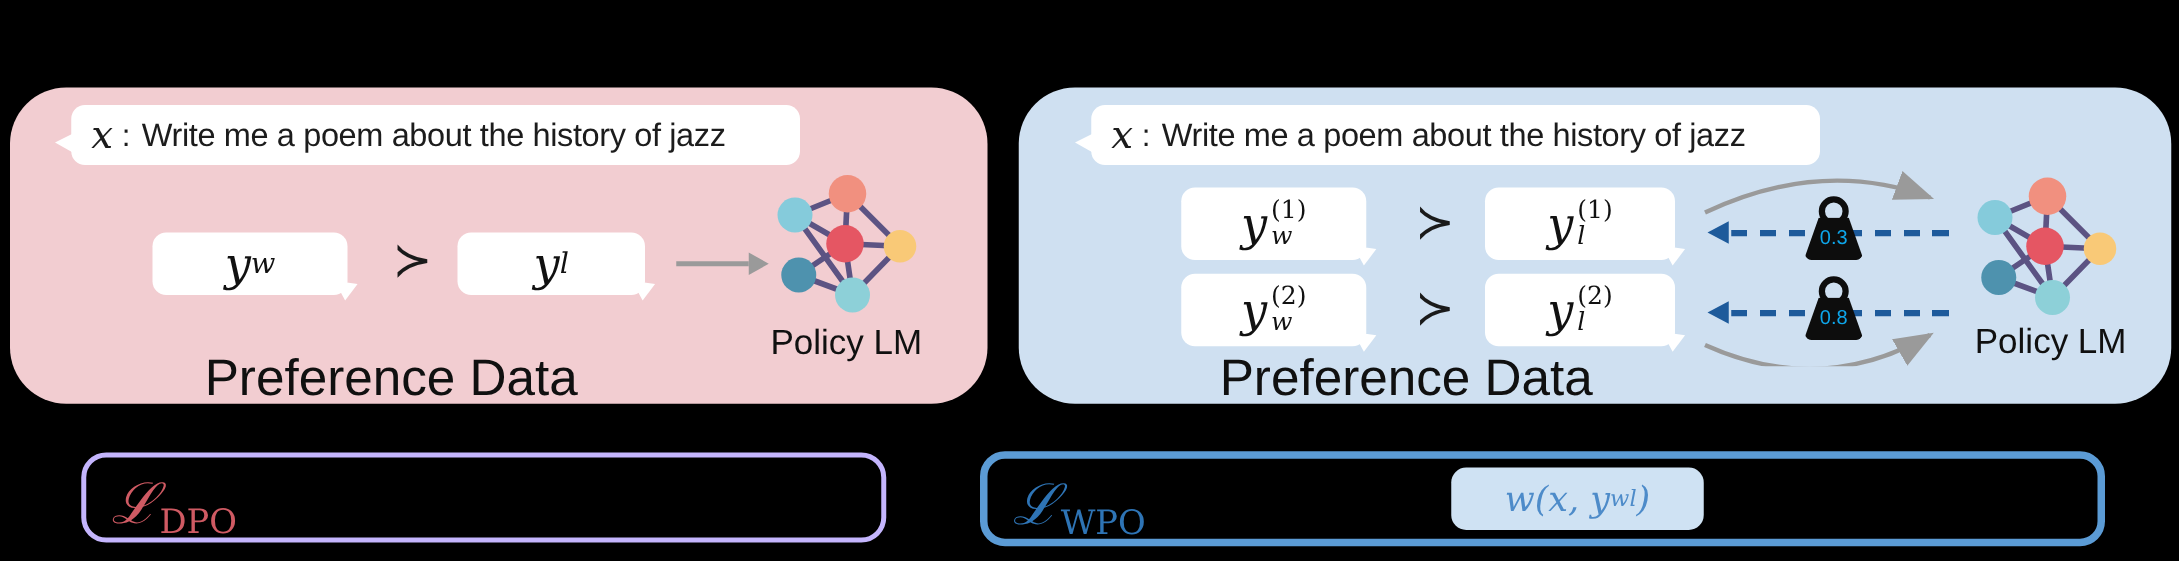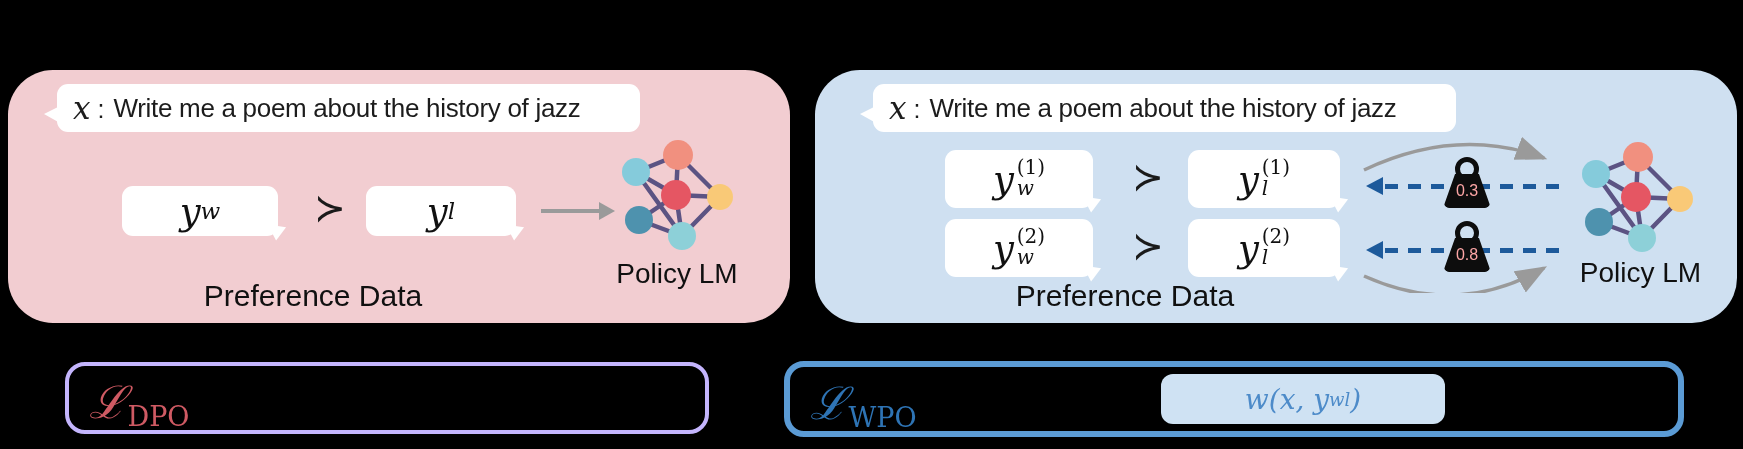--- a/index.html
+++ b/index.html
@@ -25,21 +25,21 @@
   .mbase{font-family:"DejaVu Serif",serif;font-style:italic;font-size:37px;color:#111;}
   .msub{font-family:"DejaVu Serif",serif;font-style:italic;font-size:23px;color:#111;}
   .ss{display:inline-flex;flex-direction:column;align-items:flex-start;margin-left:3px;
       vertical-align:middle;gap:1px;transform:translateY(-2px);}
   .ss .usup{font-family:"DejaVu Serif",serif;font-size:20px;line-height:1;color:#111;}
   .ss .usub{font-family:"DejaVu Serif",serif;font-style:italic;font-size:20px;line-height:1;color:#111;}
 
   .succ{position:absolute;font-family:"DejaVu Sans",sans-serif;font-size:38px;color:#1a1a1a;
         width:60px;text-align:center;}
 
-  .caption{position:absolute;font-size:30px;color:#101010;text-align:center;}
+  .caption{position:absolute;font-size:41px;color:#101010;text-align:center;}
   .policy{position:absolute;font-size:28px;color:#101010;text-align:center;}
 
   
   .sarrow{position:absolute;display:flex;align-items:center;}
   .sline{width:58px;height:4px;background:#9a9a9a;}
   .stri{width:0;height:0;border-top:9px solid transparent;border-bottom:9px solid transparent;
         border-left:16px solid #9a9a9a;}
 
   
   .darrow{position:absolute;display:flex;align-items:center;height:18px;}
@@ -47,32 +47,32 @@
          border-right:17px solid #1d5a9b;}
   .dline{flex:1;height:5px;margin-left:2px;
          background:repeating-linear-gradient(90deg,#1d5a9b 0 13px,transparent 13px 23px);}
 
   
   .weight{position:absolute;width:46px;}
   .wring{width:14px;height:14px;border:5px solid #0d0d0d;border-radius:50%;margin:0 auto;}
   .wbody{margin-top:-7px;width:46px;height:34px;background:#0d0d0d;border-radius:5px;
          clip-path:polygon(24% 0,76% 0,100% 92%,93% 100%,7% 100%,0 92%);
          display:flex;align-items:center;justify-content:center;}
-  .wnum{color:#fca5a5;font-size:16px;}
+  .wnum{color:#0ea5e9;font-size:16px;}
 
   
   .lossbox{position:absolute;top:362px;height:64px;border-radius:20px;background:#000;}
   .lossbox.dpo{left:65px;width:636px;border:4px solid #c4b5fd;}
   .lossbox.wpo{left:784px;top:361px;width:888px;border:6px solid #5b9bd5;}
   .losslabel{position:absolute;left:20px;top:4px;}
   .lsym{font-family:"DejaVu Serif",serif;font-style:italic;font-size:45px;}
   .lsub{font-family:"DejaVu Serif",serif;font-size:27px;vertical-align:-8px;margin-left:1px;}
   .dpo .losslabel{color:#cf5a63;}
   .wpo .losslabel{color:#2e74b5;}
-  .hl{position:absolute;left:371px;top:7px;width:284px;height:50px;background:#cfe2f3;
+  .hl{position:absolute;left:371px;top:7px;width:202px;height:50px;background:#cfe2f3;
       border-radius:12px;display:flex;align-items:center;justify-content:center;}
   .hl .hm{font-family:"DejaVu Serif",serif;font-style:italic;font-size:28px;color:#4d8bc9;}
   .hl .hs{font-family:"DejaVu Serif",serif;font-style:italic;font-size:18px;color:#4d8bc9;
           vertical-align:-6px;}
 
   svg{display:block;}
   .nn{position:absolute;}
   .arcs{position:absolute;pointer-events:none;}
 </style>
 </head>

